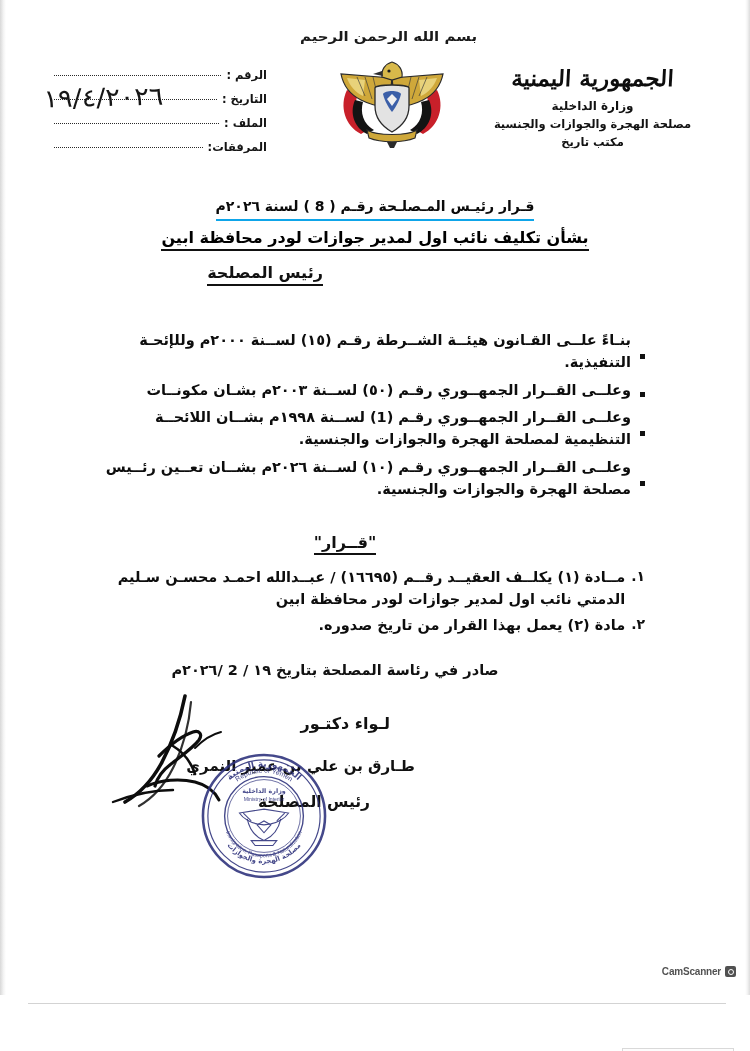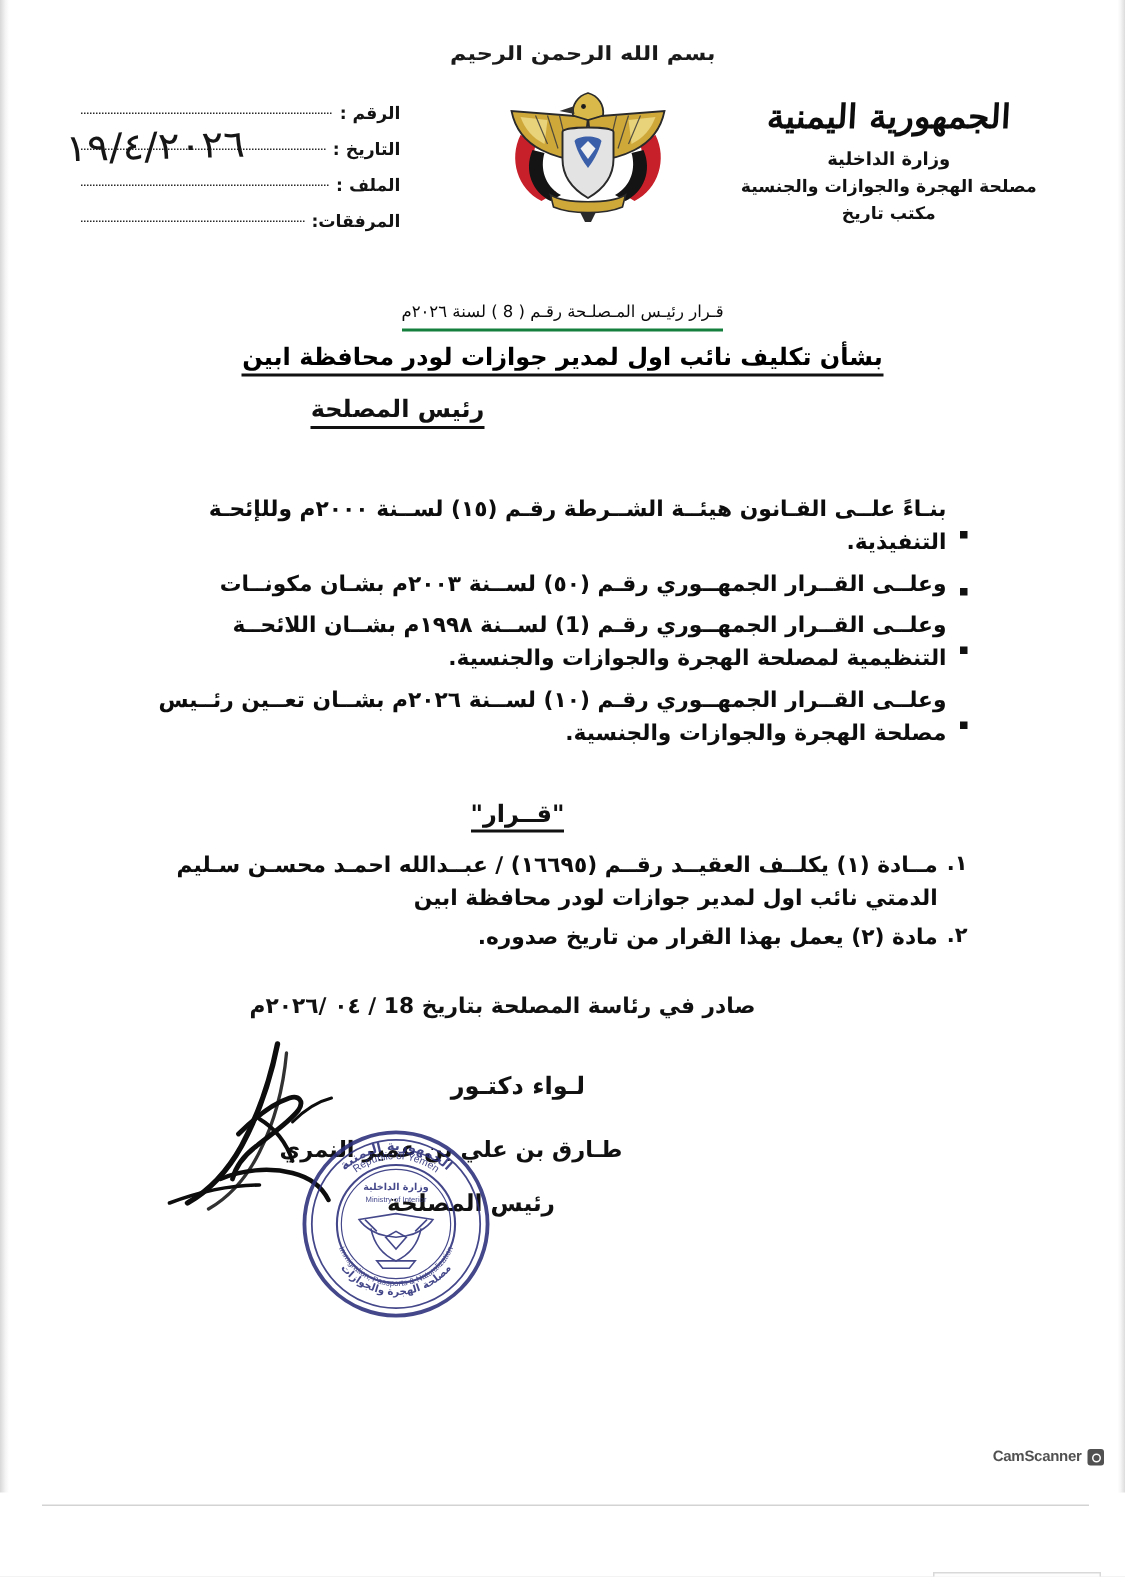--- a/index.html
+++ b/index.html
@@ -148,25 +148,25 @@
   
   .title-zone {
     position: absolute;
     left: 0; top: 196px;
     width: 750px;
     direction: rtl;
     text-align: center;
   }
   .doc-title {
     display: inline-block;
-    font-size: 11px;
-    font-weight: normal;
+    font-size: 14px;
+    font-weight: bold;
     color: #0a0a0a;
     letter-spacing: 1.2px;
-    border-bottom: 2px solid #15803d;
+    border-bottom: 2px solid #0ea5e9;
     padding-bottom: 2px;
     line-height: 1.5;
     white-space: nowrap;
   }
   .doc-subtitle {
     display: inline-block;
     margin-top: 7px;
     font-size: 16px;
     font-weight: bold;
     color: #000000;
@@ -540,21 +540,21 @@
       </div>
       <div class="article-item">
         <span class="article-num">٢.</span>
         <span class="article-text">
           <span>مادة (٢) يعمل بهذا القرار من تاريخ صدوره.</span>
         </span>
       </div>
     </div>
 
     <div class="issued-line">
-      <span>صادر في رئاسة المصلحة بتاريخ 18 / ٠٤ /٢٠٢٦م</span>
+      <span>صادر في رئاسة المصلحة بتاريخ ١٩ / 2 /٢٠٢٦م</span>
     </div>
 
     <div class="sign-zone">
       <div class="sign-rank">لـواء دكتـور</div>
       <div class="sign-name">طـارق بن علي بن عمير النمري</div>
       <div class="sign-role">رئيس المصلحة</div>
 
       <svg class="sign-ink" viewBox="0 0 240 150">
         <g fill="none" stroke="#0d0d0d" stroke-linecap="round" stroke-linejoin="round">
           <path d="M90 6 C86 26 78 52 66 74 C56 92 44 104 30 112" stroke-width="3.6"></path>

